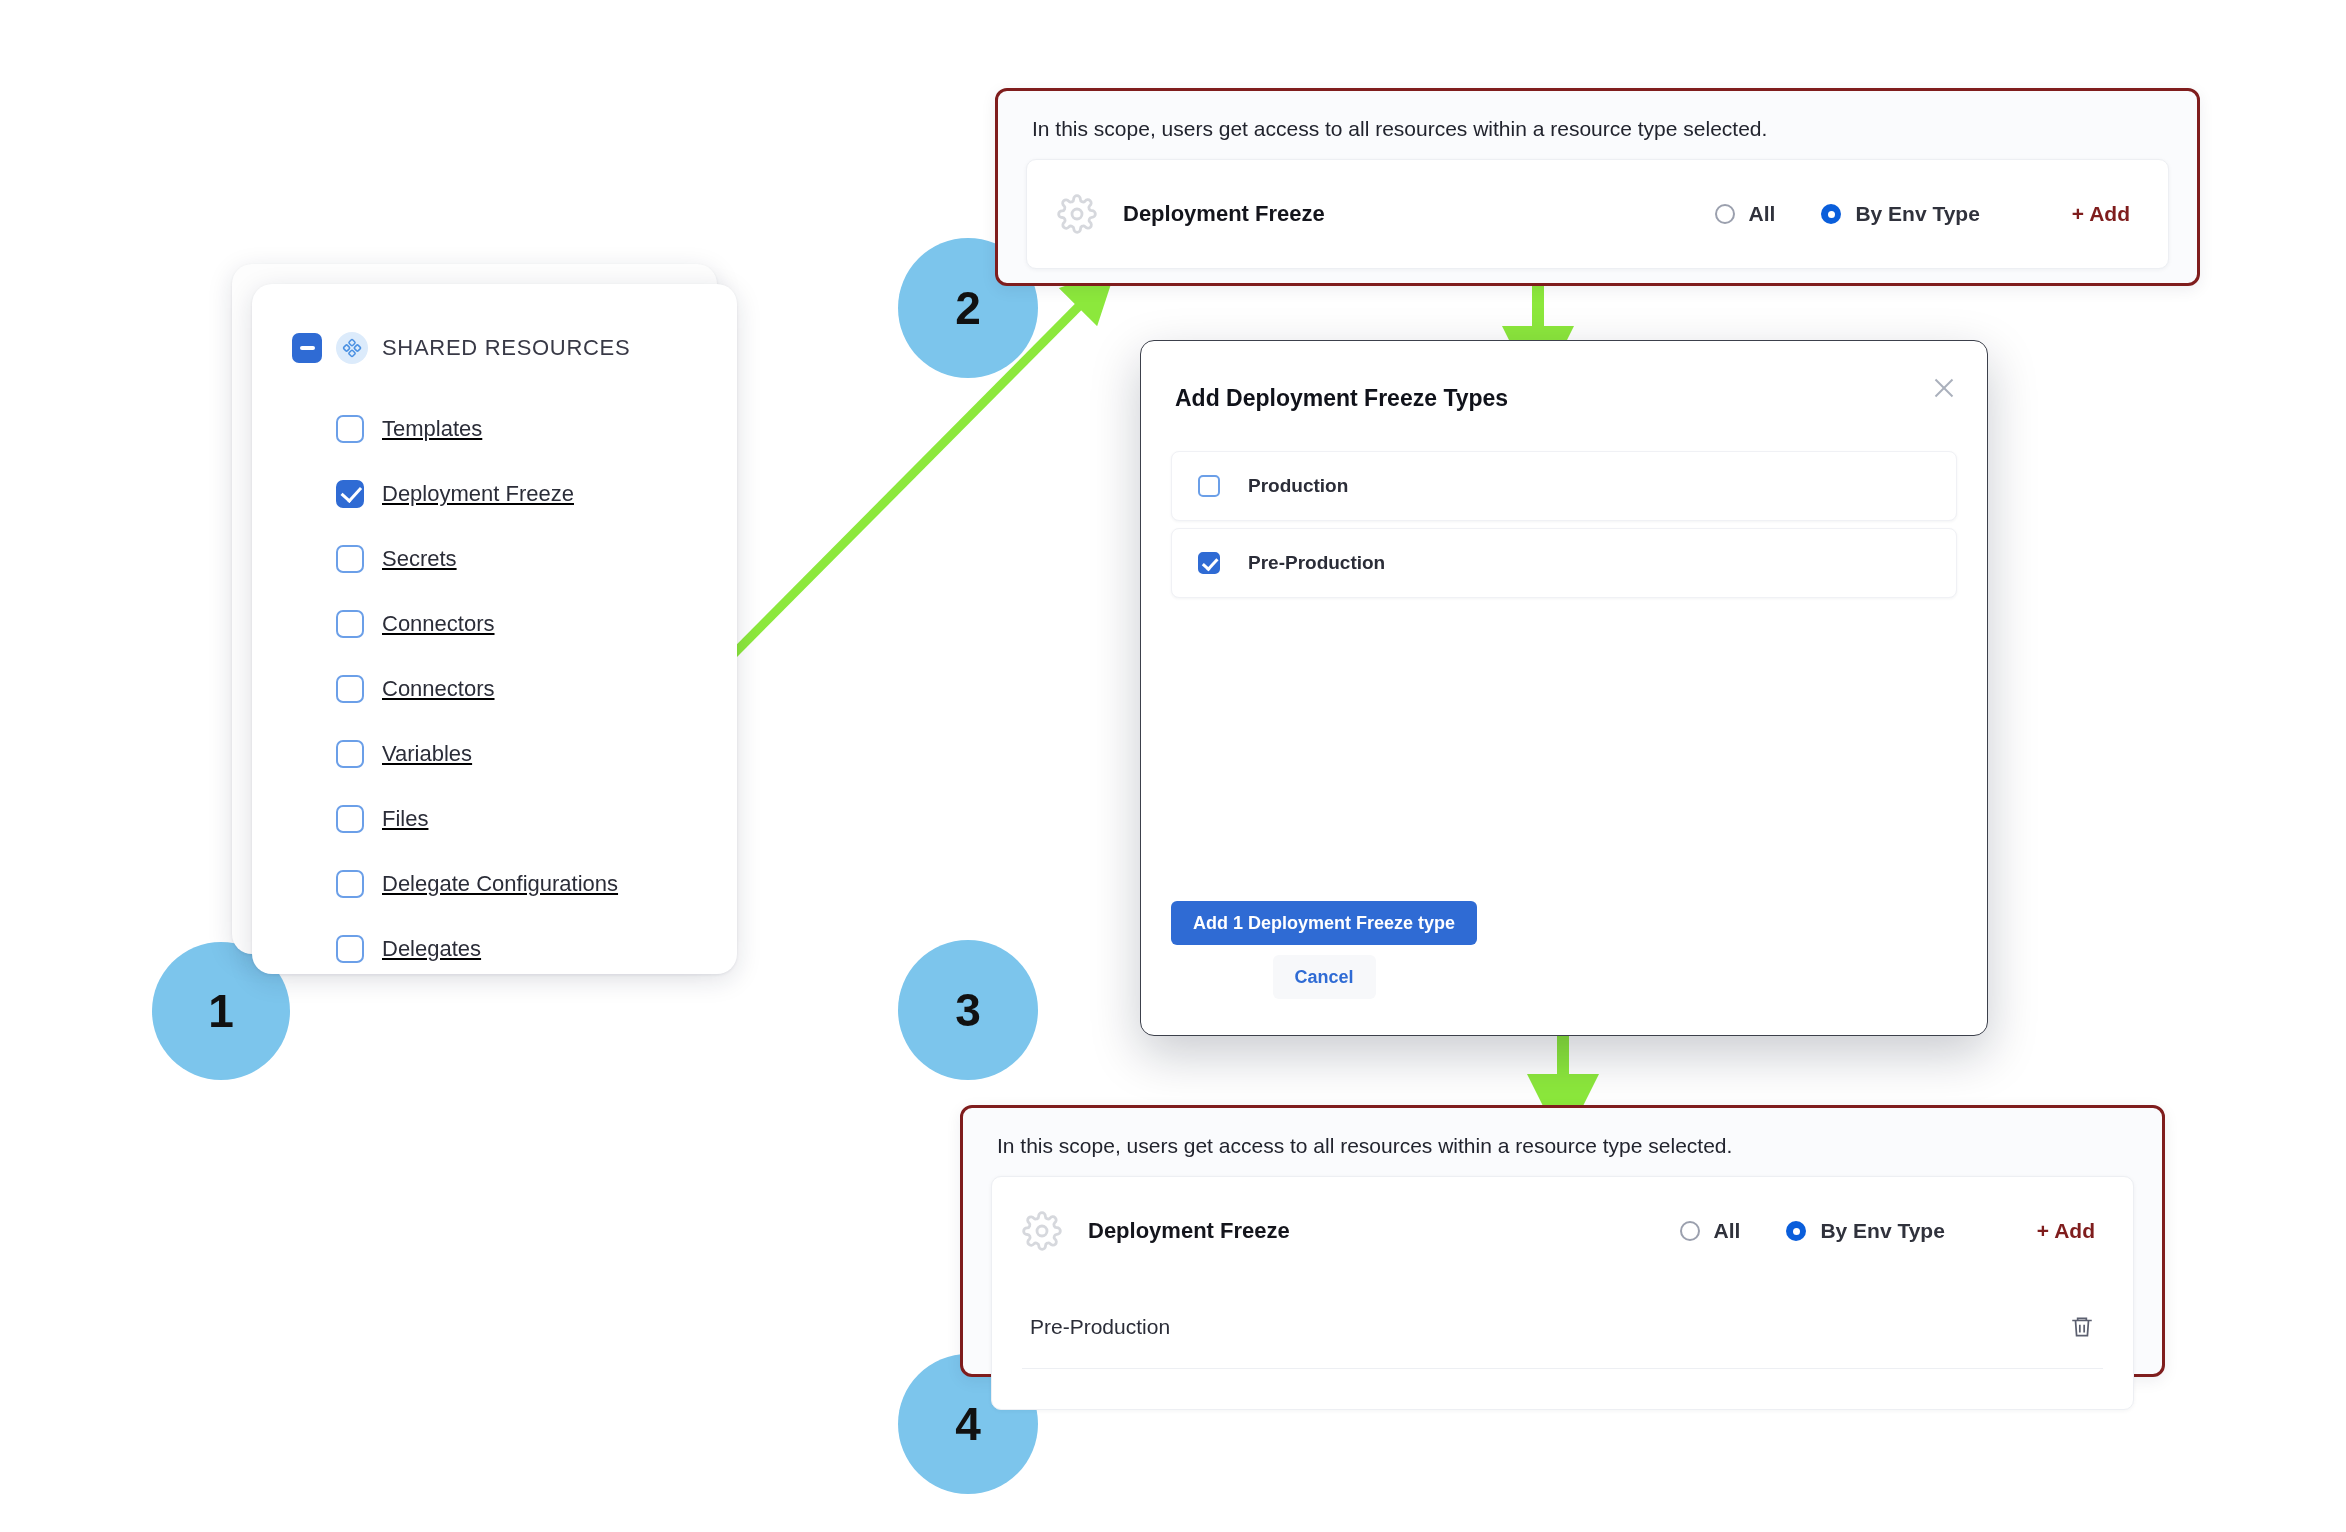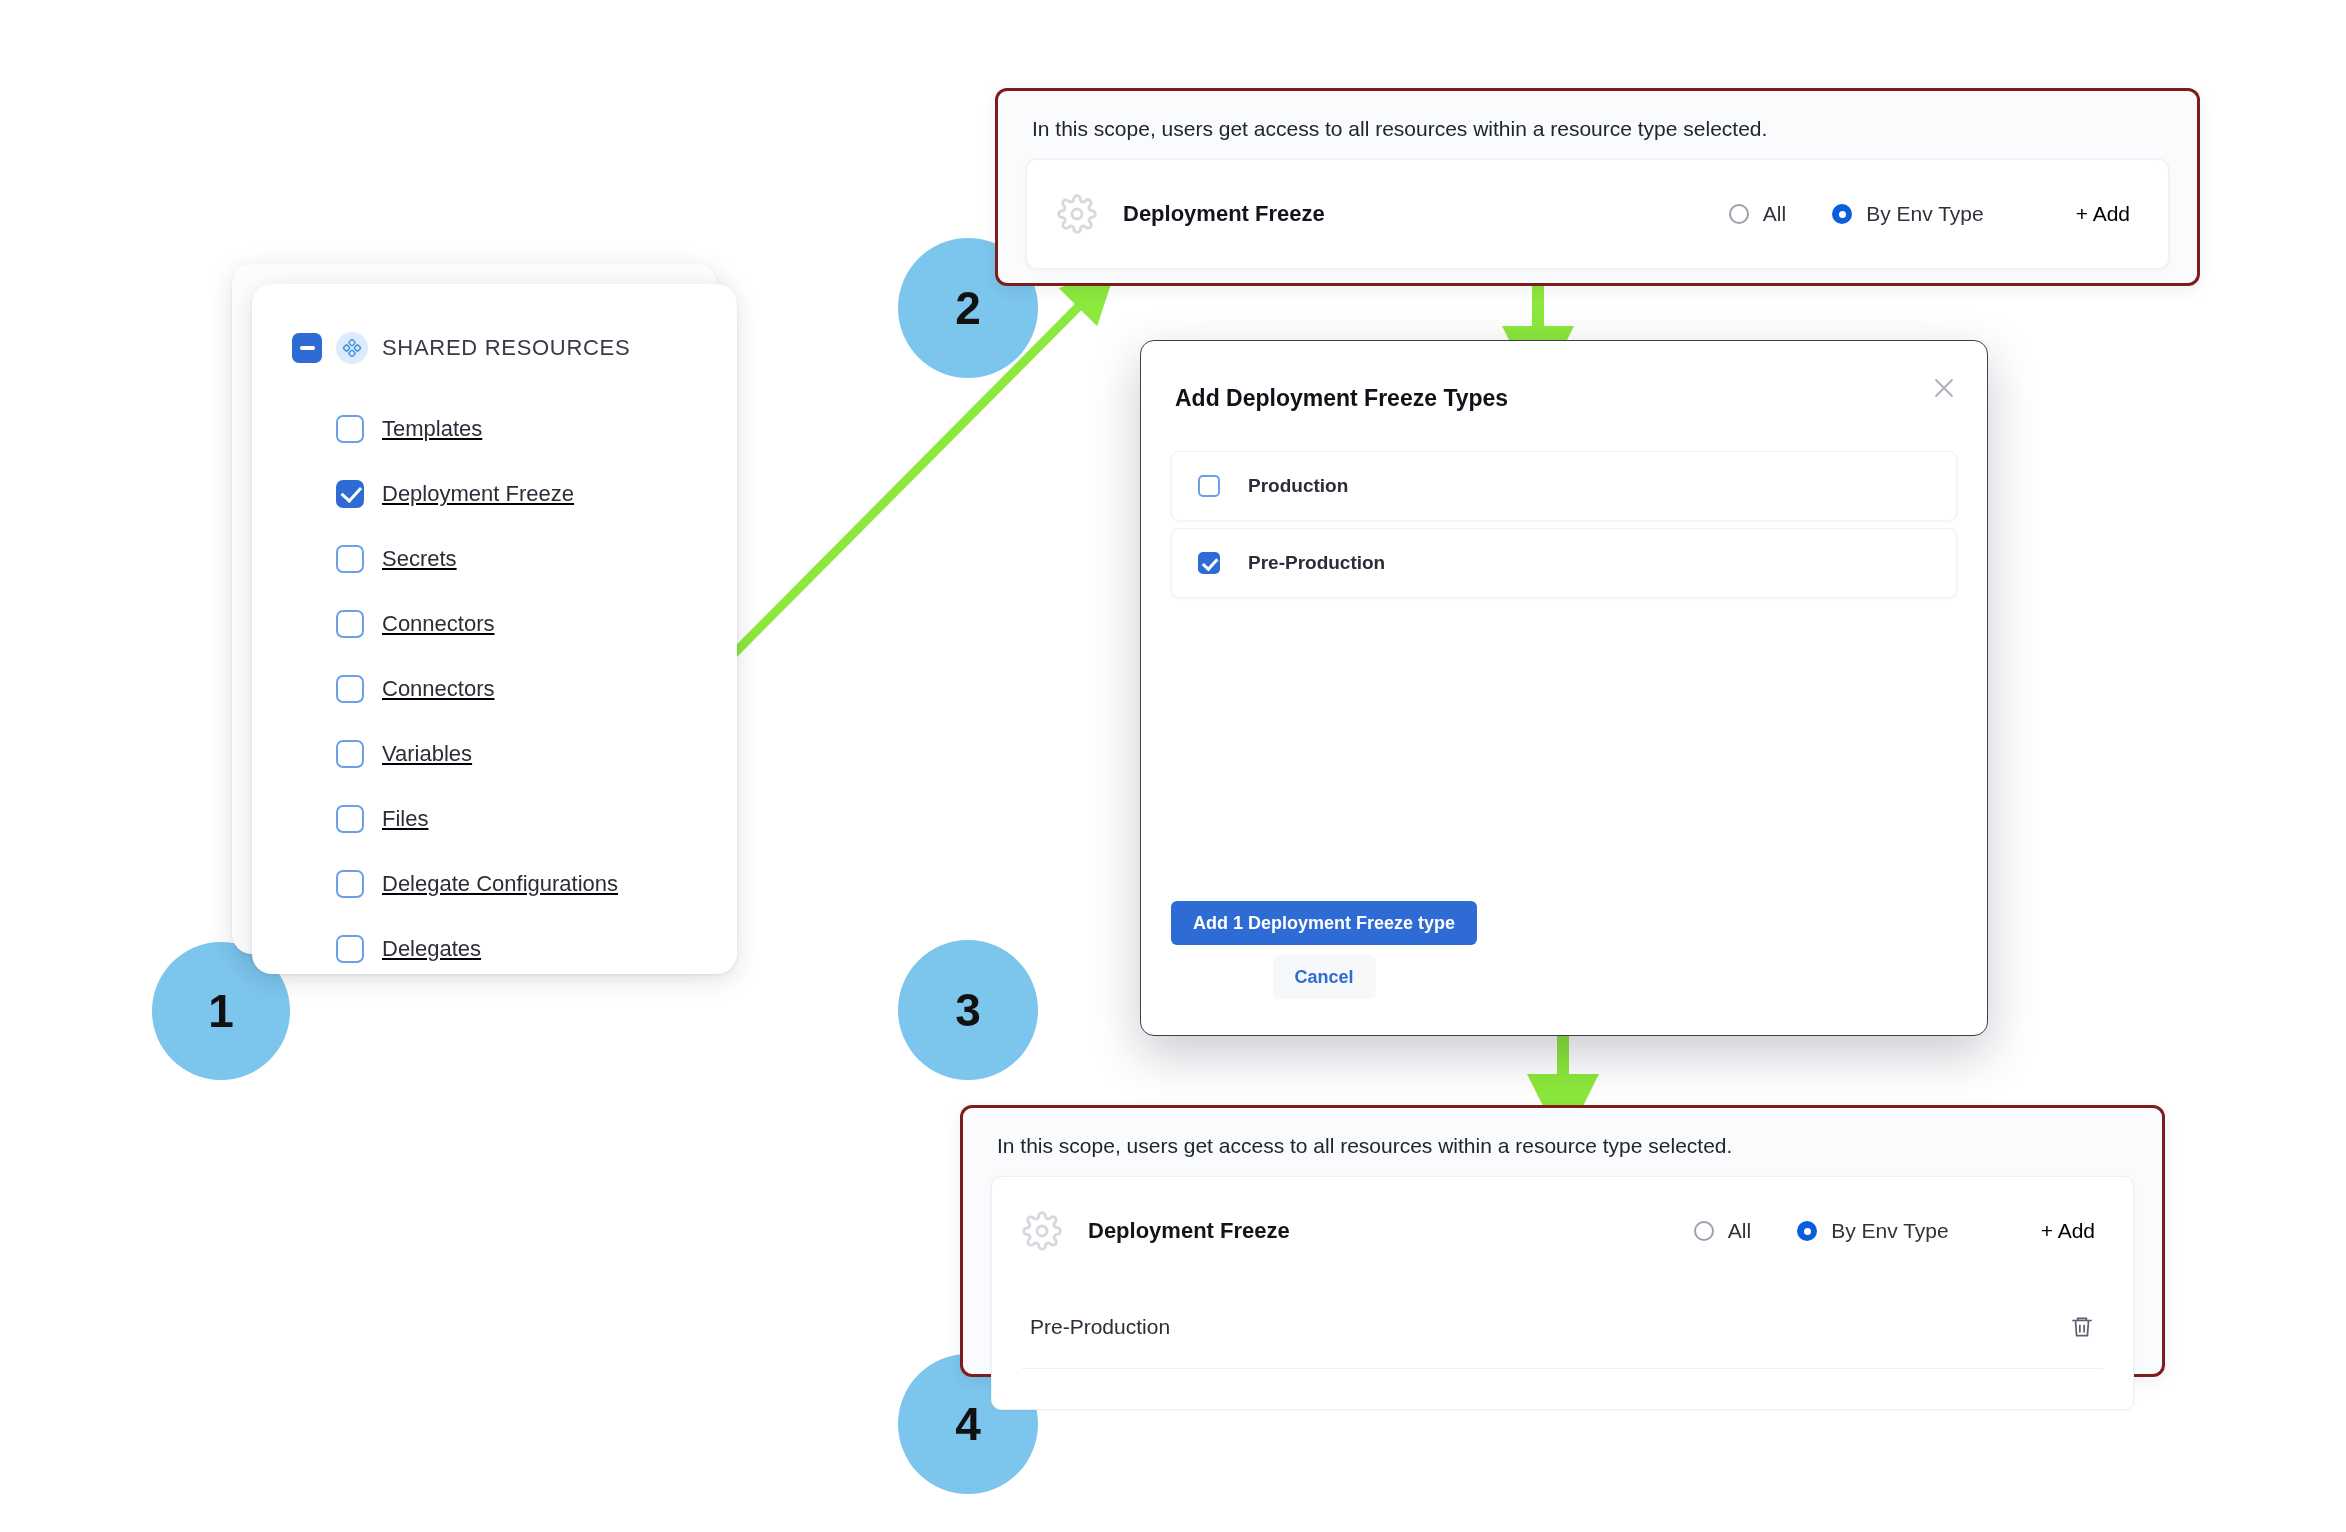--- a/index.html
+++ b/index.html
@@ -87,22 +87,22 @@
   .radio-group{ display:flex; align-items:center; gap:46px; margin-right:92px; }
   .radio{ display:flex; align-items:center; gap:14px; }
   .radio .dot{
     width:20px; height:20px; border-radius:50%; border:2px solid #9BA0AE; background:#fff;
   }
   .radio.on .dot{
     border:none; background:#0A5EDB;
     display:flex; align-items:center; justify-content:center;
   }
   .radio.on .dot::after{ content:""; width:7px; height:7px; border-radius:50%; background:#fff; }
-  .radio span{ font-size:21px; color:#30323C; }
-  .add-link{ font-size:21px; font-weight:400; color:#000000; }
+  .radio span{ font-size:21px; color:#30323C;font-weight:bold; }
+  .add-link{ font-size:21px; font-weight:700; color:#7f1d1d; }
   .scope-sub{
     display:flex; align-items:center; height:84px;
     margin:0 30px; padding:0 8px;
     border-bottom:1px solid #EDEFF3;
   }
   .scope-sub-label{ font-size:21px; color:#2b2d38; }
   .scope-sub .scope-spacer{ flex:1 1 auto; }
   .trash-icon{ width:26px; height:30px; flex:0 0 auto; }
   .scope-pad{ height:40px; }
 

